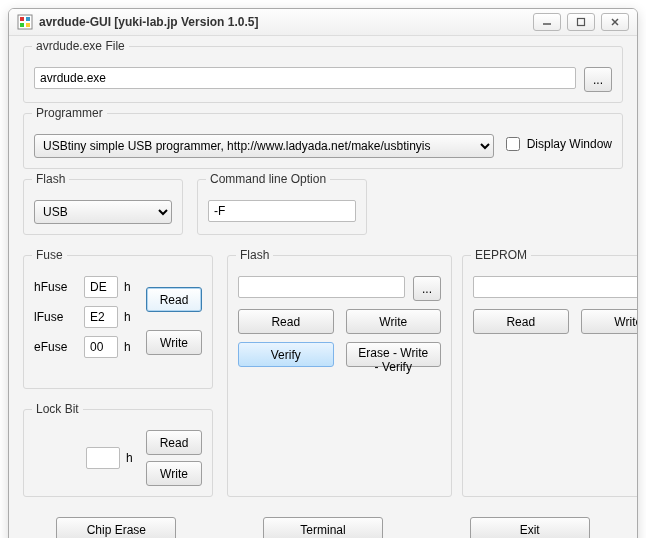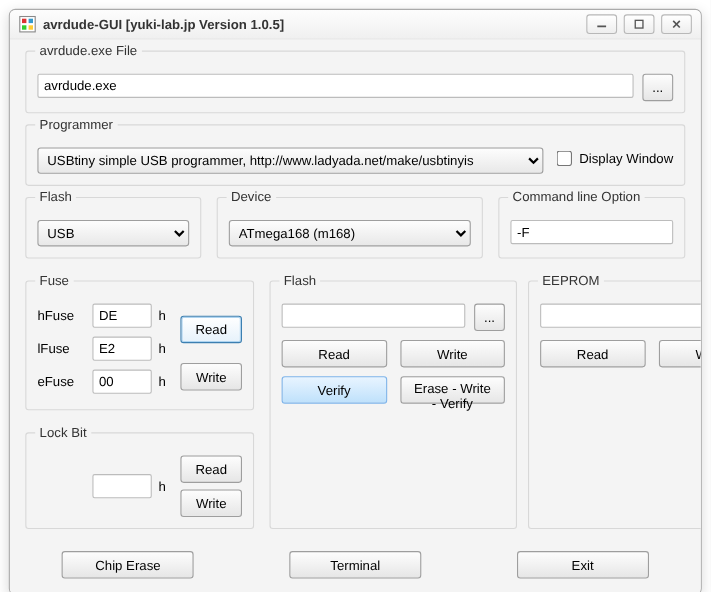--- a/index.html
+++ b/index.html
@@ -16,21 +16,21 @@
 input[type=text] { border: 1px solid #bcbcbc; background: #fff; padding: 3px 5px; height: 22px; border-radius: 2px; }
 .wide-input { width: 100%; }
 select { border: 1px solid #9e9e9e; background: linear-gradient(#fdfdfd,#e8e8e8); height: 24px; padding: 2px 4px; border-radius: 3px; }
 .btn { border: 1px solid #9e9e9e; background: linear-gradient(#fdfdfd,#e6e6e6); border-radius: 3px; padding: 3px 10px; height: 25px; min-width: 50px; cursor: pointer; }
 .btn.highlight { background: linear-gradient(#e8f4ff,#bfe1fb); border-color: #7eb4ea; }
 .btn.focus { border: 1px solid #3c7fb1; background: linear-gradient(#fff,#e6f2fb); box-shadow: 0 0 0 1px #aed4f0 inset; }
 .browse-btn { width: 28px; min-width: 28px; padding: 0; }
 .row { display: flex; align-items: flex-start; gap: 8px; }
 .fuse-row { display: flex; align-items: center; gap: 6px; margin-bottom: 8px; }
 .fuse-label { width: 44px; text-align: left; }
-.fuse-input { width: 54px; text-align: left; }
+.fuse-input { width: 34px; text-align: left; }
 .h-label { width: 12px; }
 .bottom-btns { display: flex; justify-content: space-around; gap: 20px; margin-top: 6px; }
 .bottom-btns .btn { width: 120px; }
 .section-row { display: flex; gap: 14px; margin-bottom: 10px; }
 .flash-btns { display: flex; gap: 12px; margin-top: 8px; }
 .flash-btns .btn { flex: 1; }
 .checkbox-row { display: flex; align-items: center; gap: 4px; }
 input[type=checkbox] { width: 14px; height: 14px; }
 svg { display: block; }
 </style>
@@ -92,35 +92,29 @@
       </div>
     </div>
 
     <div class="section-row">
       <div class="group" style="flex:0 0 160px">
         <span class="group-label">Flash</span>
         <select style="width:100%">
           <option>USB</option>
         </select>
       </div>
-      <div class="group" style="flex:1">
-        <span class="group-label">Device</span>
-        <select style="width:100%">
-          <option>ATmega168 (m168)</option>
-        </select>
-      </div>
       <div class="group" style="flex:0 0 170px">
         <span class="group-label">Command line Option</span>
         <input type="text" style="width: 100%;" value="-F">
       </div>
     </div>
 
     <div class="section-row">
       <div style="flex:0 0 190px; display:flex; flex-direction:column; gap:10px">
-        <div class="group" style="padding-bottom:6px">
+        <div class="group" style="padding-bottom:22px">
           <span class="group-label">Fuse</span>
           <div style="display:flex; gap:8px">
             <div style="flex:1">
               <div class="fuse-row">
                 <span class="fuse-label">hFuse</span>
                 <input type="text" class="fuse-input" value="DE" style="">
                 <span class="h-label">h</span>
               </div>
               <div class="fuse-row">
                 <span class="fuse-label">lFuse</span>

